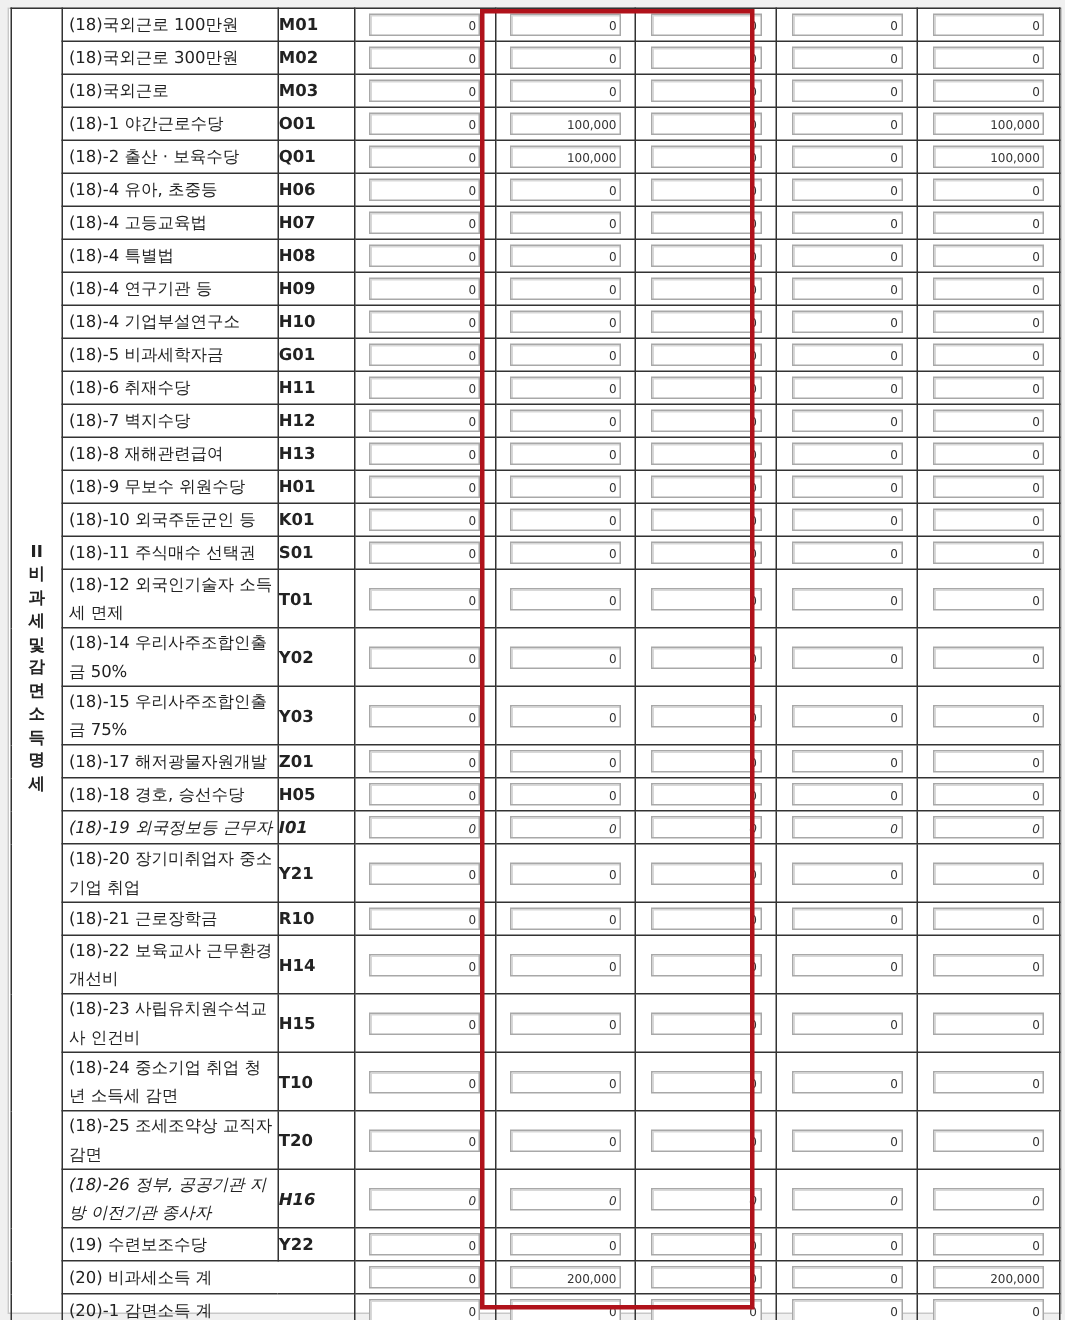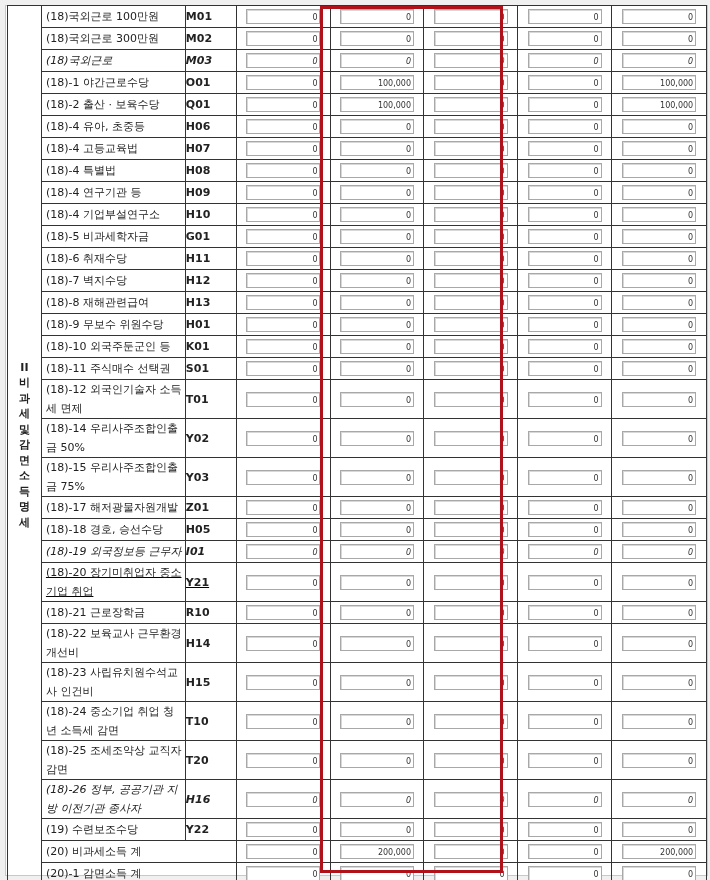--- a/index.html
+++ b/index.html
@@ -65,21 +65,21 @@
       </tr>
       <tr style="height: 22px;">
         <td class="label">(18)국외근로 300만원</td>
         <td class="code">M02</td>
         <td class="cell"><span class="inp">0</span></td>
         <td class="cell"><span class="inp">0</span></td>
         <td class="cell"><span class="inp">0</span></td>
         <td class="cell"><span class="inp">0</span></td>
         <td class="cell"><span class="inp">0</span></td>
       </tr>
-      <tr style="height: 22px; font-style: italic;">
+      <tr style="height: 22px;">
         <td class="label">(18)국외근로</td>
         <td class="code">M03</td>
         <td class="cell"><span class="inp">0</span></td>
         <td class="cell"><span class="inp">0</span></td>
         <td class="cell"><span class="inp">0</span></td>
         <td class="cell"><span class="inp">0</span></td>
         <td class="cell"><span class="inp">0</span></td>
       </tr>
       <tr style="height: 22px;">
         <td class="label">(18)-1 야간근로수당</td>
@@ -254,21 +254,21 @@
       </tr>
       <tr style="height: 22px; font-style: italic;">
         <td class="label">(18)-19 외국정보등 근무자</td>
         <td class="code">I01</td>
         <td class="cell"><span class="inp">0</span></td>
         <td class="cell"><span class="inp">0</span></td>
         <td class="cell"><span class="inp">0</span></td>
         <td class="cell"><span class="inp">0</span></td>
         <td class="cell"><span class="inp">0</span></td>
       </tr>
-      <tr style="height: 38px; text-decoration: underline;">
+      <tr style="height: 38px;">
         <td class="label two">(18)-20 장기미취업자 중소기업 취업</td>
         <td class="code">Y21</td>
         <td class="cell"><span class="inp">0</span></td>
         <td class="cell"><span class="inp">0</span></td>
         <td class="cell"><span class="inp">0</span></td>
         <td class="cell"><span class="inp">0</span></td>
         <td class="cell"><span class="inp">0</span></td>
       </tr>
       <tr style="height: 22px; margin-top: 17px;">
         <td class="label">(18)-21 근로장학금</td>

